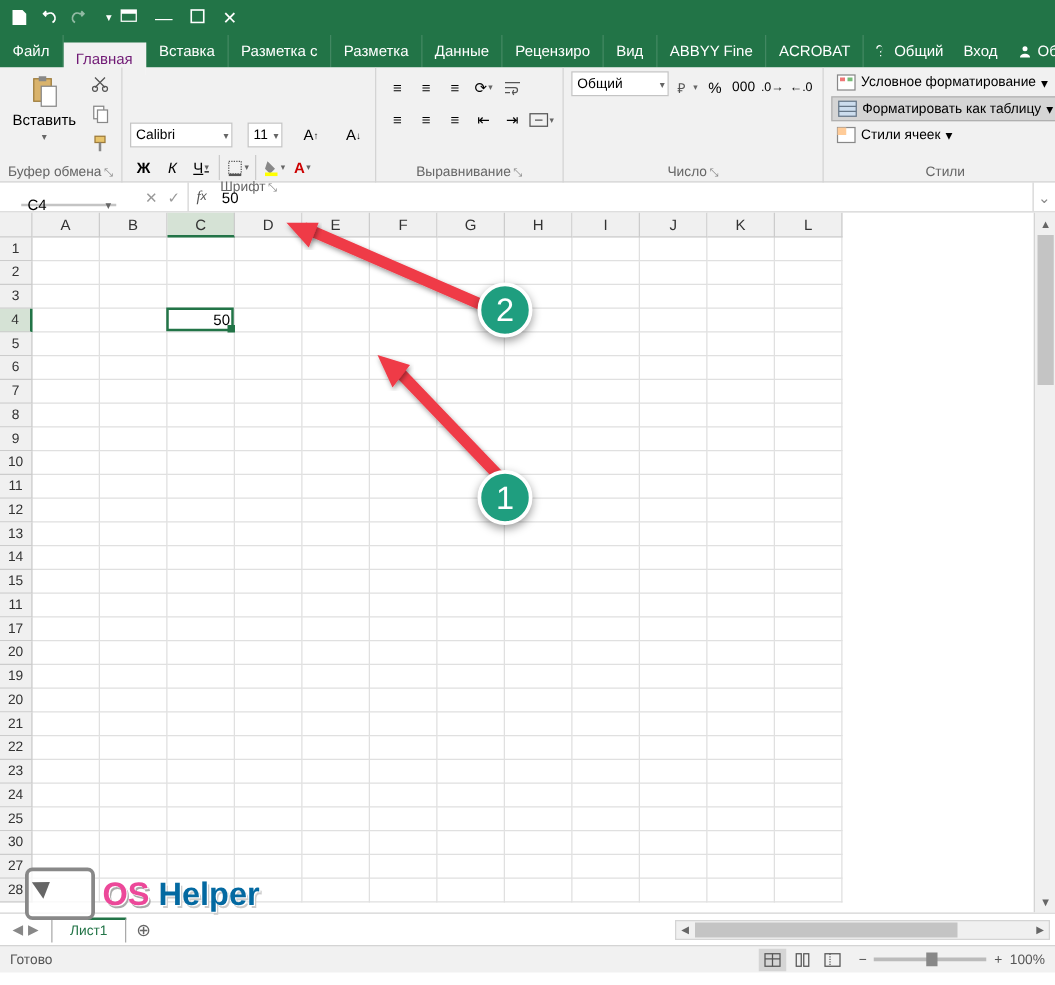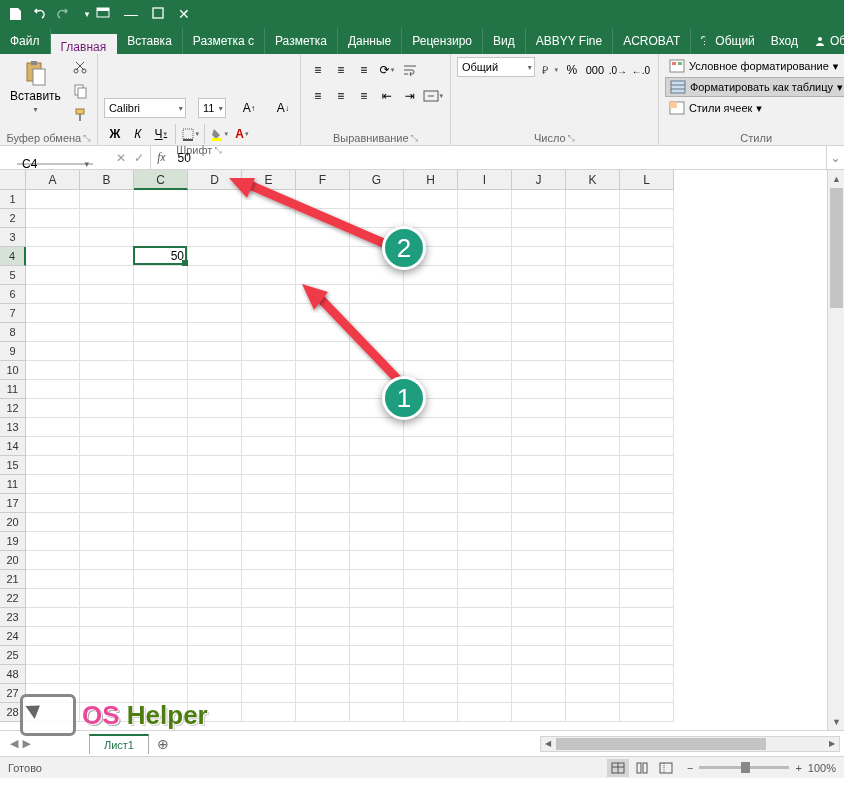--- a/index.html
+++ b/index.html
@@ -80,21 +80,21 @@
 .vscroll .arr { position: absolute; width: 17px; height: 17px; display: flex; align-items: center; justify-content: center; color: #666; font-size: 9px; cursor: pointer; }
 
 
 .annotation { position: absolute; z-index: 10; pointer-events: none; }
 .badge { width: 44px; height: 44px; border-radius: 50%; background: #1f9e7f; border: 3px solid #fff; box-shadow: 0 3px 8px rgba(0,0,0,0.4); color: #fff; font-size: 26px; display: flex; align-items: center; justify-content: center; font-weight: 300; }
 
 
 .sheetbar { height: 26px; border-top: 1px solid #d4d4d4; display: flex; align-items: center; background: #fff; font-size: 11px; }
 .sheet-nav { display: flex; gap: 4px; padding: 0 10px; color: #888; }
 .sheet-nav span { cursor: pointer; }
-.sheet-tab { border: 1px solid #aaa; border-bottom: none; padding: 3px 14px; background: #fff; cursor: pointer; color: #227447; border-top: 2px solid #227447; margin-left: 48px; }
+.sheet-tab { border: 1px solid #aaa; border-bottom: none; padding: 3px 14px; background: #fff; cursor: pointer; color: #227447; border-top: 2px solid #227447; }
 .sheet-add { padding: 0 8px; cursor: pointer; font-size: 14px; color: #666; }
 .hscroll-area { flex: 1; display: flex; align-items: center; justify-content: flex-end; padding-right: 4px; }
 .hscroll { width: 300px; height: 16px; background: #f0f0f0; border: 1px solid #d4d4d4; position: relative; }
 .hscroll .thumb { position: absolute; left: 15px; top: 1px; width: 210px; height: 12px; background: #c4c4c4; }
 .hscroll .arr { position: absolute; width: 14px; height: 14px; display: flex; align-items: center; justify-content: center; font-size: 8px; color: #666; cursor: pointer; top: 0; }
 
 
 .statusbar { height: 22px; background: #f1f1f1; border-top: 1px solid #d4d4d4; display: flex; align-items: center; font-size: 11px; color: #555; padding: 0 8px; gap: 10px; }
 .statusbar .sp { flex: 1; }
 .view-btns { display: flex; gap: 2px; }
@@ -103,21 +103,21 @@
 .zoom { display: flex; align-items: center; gap: 6px; }
 .zoom-slider { width: 90px; height: 3px; background: #bbb; position: relative; }
 .zoom-slider .zthumb { position: absolute; left: 42px; top: -4px; width: 9px; height: 11px; background: #888; }
 
 
 .watermark { position: absolute; left: 20px; bottom: 52px; z-index: 20; display: flex; align-items: center; gap: 6px; }
 .wm-cursor { width: 56px; height: 42px; border: 3px solid #888; border-radius: 6px; position: relative; background: rgba(255,255,255,0.8); }
 .wm-cursor::after { content: ""; position: absolute; left: 6px; top: 4px; width: 0; height: 0; border-left: 12px solid #666; border-top: 8px solid transparent; border-bottom: 8px solid transparent; transform: rotate(-35deg); }
 .wm-text { font-size: 26px; font-weight: bold; font-family: Arial; }
 .wm-os { color: #ec4899; text-shadow: 1px 1px 0 #fff, 2px 2px 0 #aaa; }
-.wm-helper { color: #4d7c0f; text-shadow: 1px 1px 0 #fff, 2px 2px 0 #ccc; }
+.wm-helper { color: #0369a1; text-shadow: 1px 1px 0 #fff, 2px 2px 0 #ccc; }
 </style>
 </head>
 <body>
 
 <div class="titlebar">
   <div class="qat">
     <span>
         <svg width="14" height="14" viewBox="0 0 14 14">
           <path fill="#fff" d="M2 1h8l3 3v9H2z M4 2h5v3H4z M4 8h6v4H4z"></path>
         </svg>
@@ -404,21 +404,21 @@
       <div class="rh">11</div>
       <div class="rh">17</div>
       <div class="rh">20</div>
       <div class="rh">19</div>
       <div class="rh">20</div>
       <div class="rh">21</div>
       <div class="rh">22</div>
       <div class="rh">23</div>
       <div class="rh">24</div>
       <div class="rh">25</div>
-      <div class="rh">48</div>
+      <div class="rh">30</div>
       <div class="rh">27</div>
       <div class="rh">28</div>
     </div>
   <div class="cells" id="cells">
       <div class="cell-row">
         <div class="cell"></div>
         <div class="cell"></div>
         <div class="cell"></div>
         <div class="cell"></div>
         <div class="cell"></div>

